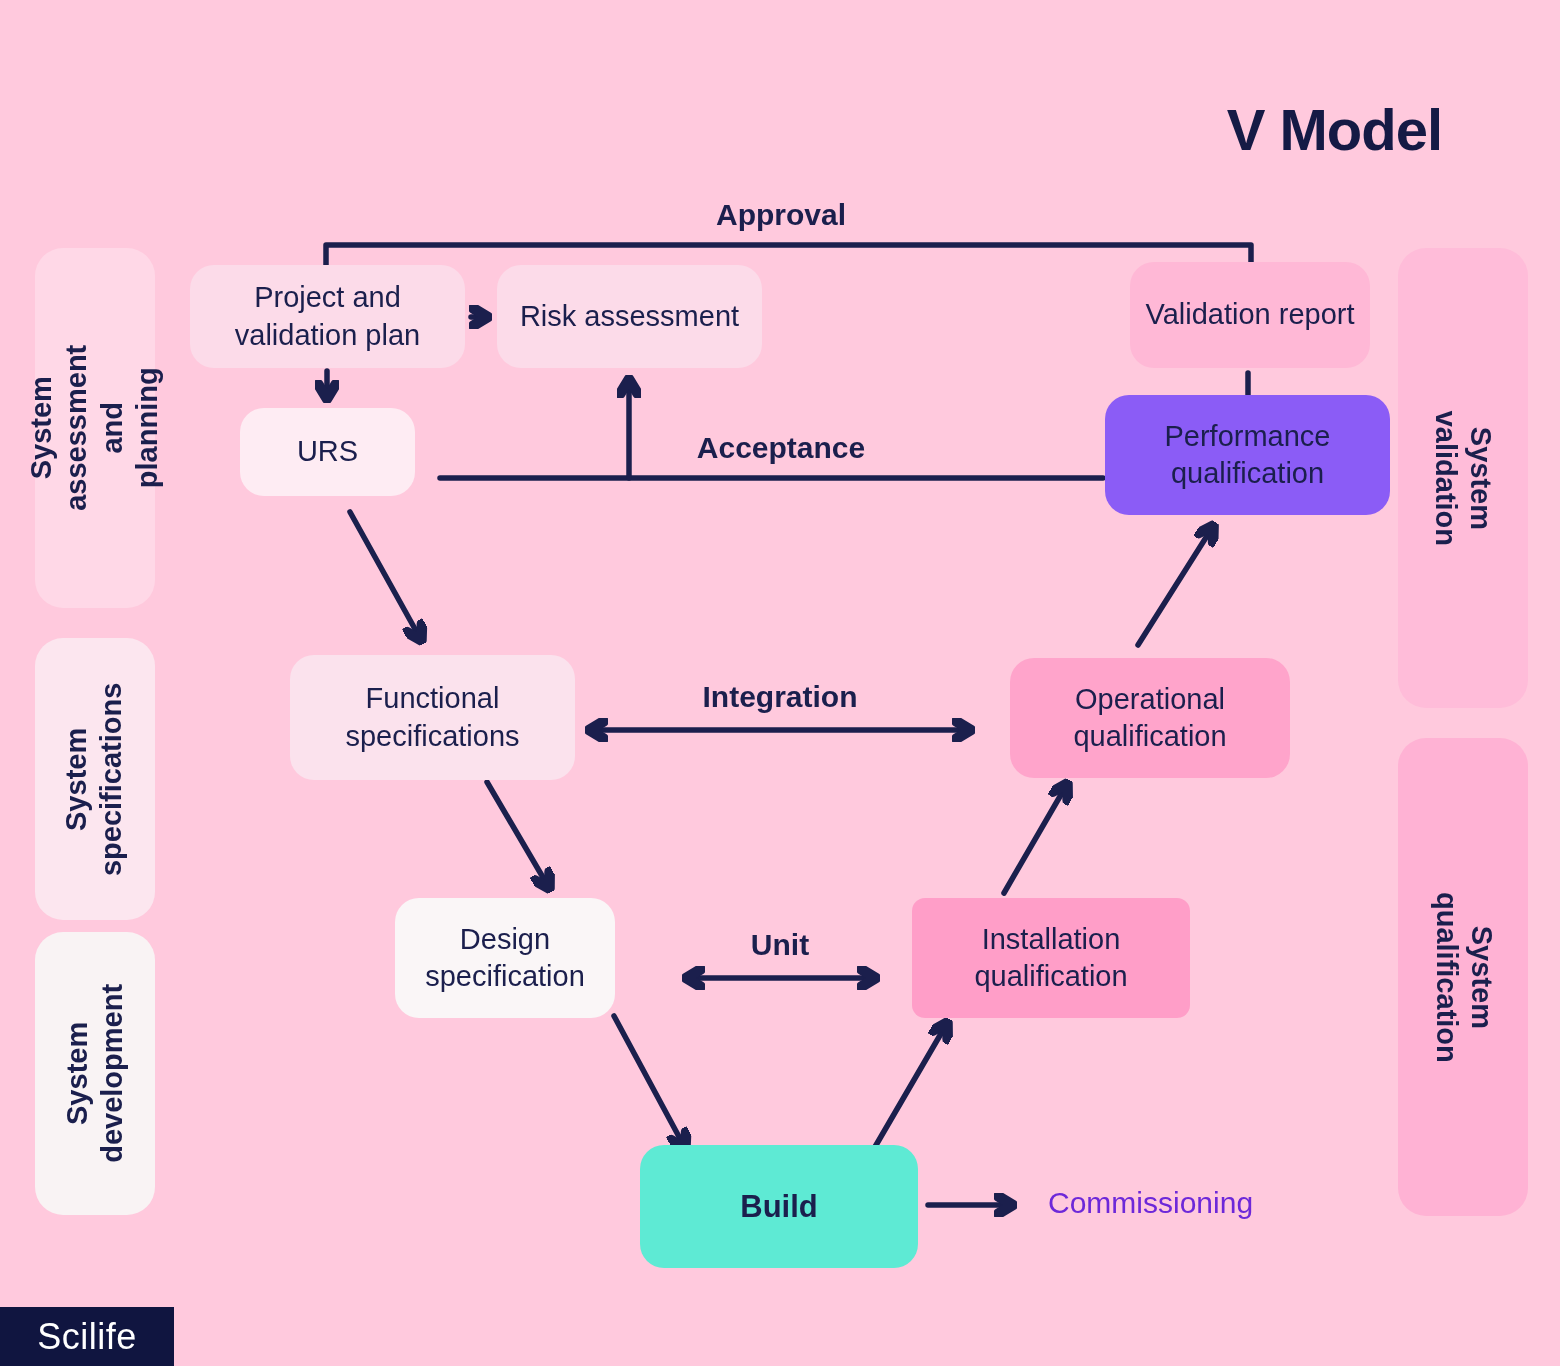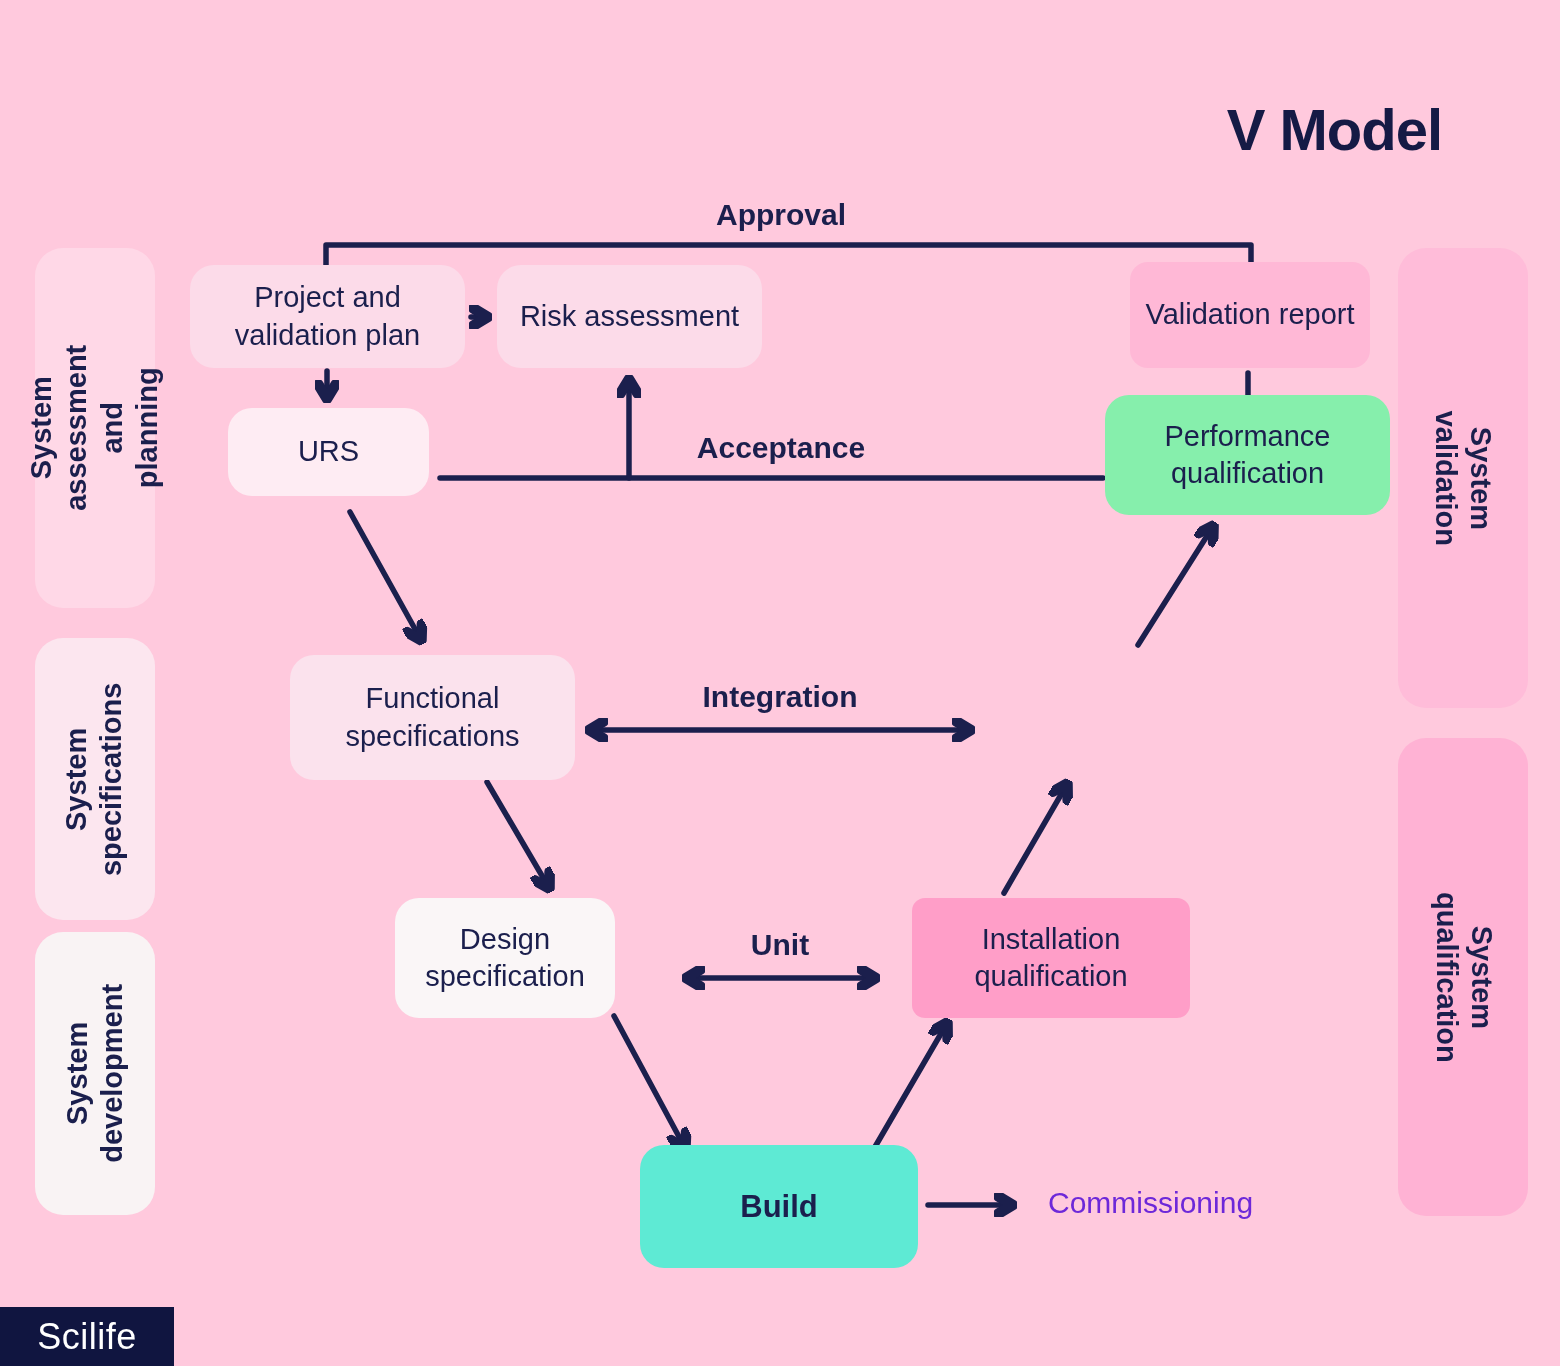--- a/index.html
+++ b/index.html
@@ -48,23 +48,23 @@
     position:absolute;
     border-radius:24px;
     display:flex;align-items:center;justify-content:center;
     text-align:center;
     font-size:29px;line-height:1.28;
     color:#1B1F4D;
     padding:4px 14px;box-sizing:border-box;
   }
   .node-project {left:190px; top:265px; width:275px; height:103px; background:#FCDBE9;}
   .node-risk    {left:497px; top:265px; width:265px; height:103px; background:#FCDBE9;}
-  .node-vreport {left:1130px;top:262px; width:240px; height:106px; background:#FFB8D6;border-radius:18px;}
-  .node-urs     {left:228px; top:408px; width:201px; height:88px;  background:#FEECF3;}
-  .node-pq      {left:1105px;top:395px; width:285px; height:120px; background:#86efac;}
+  .node-vreport {left:1130px;top:262px; width:240px; height:106px; background:#FFB8D6;}
+  .node-urs     {left:240px; top:408px; width:175px; height:88px;  background:#FEECF3;}
+  .node-pq      {left:1105px;top:395px; width:285px; height:120px; background:#8b5cf6;}
   .node-fs      {left:290px; top:655px; width:285px; height:125px; background:#FBE2ED;}
   .node-oq      {left:1010px;top:658px; width:280px; height:120px; background:#FFA4CB;}
   .node-ds      {left:395px; top:898px; width:220px; height:120px; background:#FAF6F7;}
   .node-iq      {left:912px; top:898px; width:278px; height:120px; background:#FF9EC8;border-radius:13px;}
   .node-build   {left:640px; top:1145px;width:278px; height:123px; background:#5eead4; font-weight:bold; font-size:31px;}
   
   .edge-label{
     position:absolute;
     font-size:30px;font-weight:bold;
     transform:translateX(-50%);
@@ -140,20 +140,21 @@
     <path d="M689,978 L873,978" marker-start="url(#ah)" marker-end="url(#ah)"></path>
     <path d="M928,1205 L1010,1205" marker-end="url(#ah)"></path>
   </svg>
 
   <div class="node node-project">Project and validation plan</div>
   <div class="node node-risk">Risk assessment</div>
   <div class="node node-vreport">Validation report</div>
   <div class="node node-urs">URS</div>
   <div class="node node-pq">Performance qualification</div>
   <div class="node node-fs">Functional specifications</div>
+  <div class="node node-oq">Operational qualification</div>
   <div class="node node-ds">Design specification</div>
   <div class="node node-iq">Installation qualification</div>
   <div class="node node-build">Build</div>
 
   <div class="edge-label lbl-approval">Approval</div>
   <div class="edge-label lbl-acceptance">Acceptance</div>
   <div class="edge-label lbl-integration">Integration</div>
   <div class="edge-label lbl-unit">Unit</div>
   <div class="lbl-commissioning">Commissioning</div>
 

